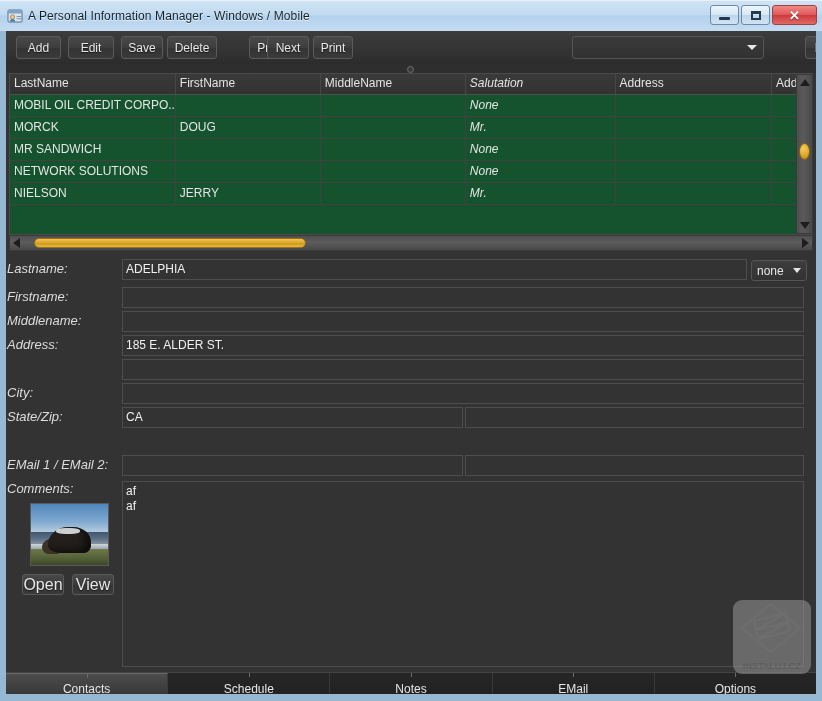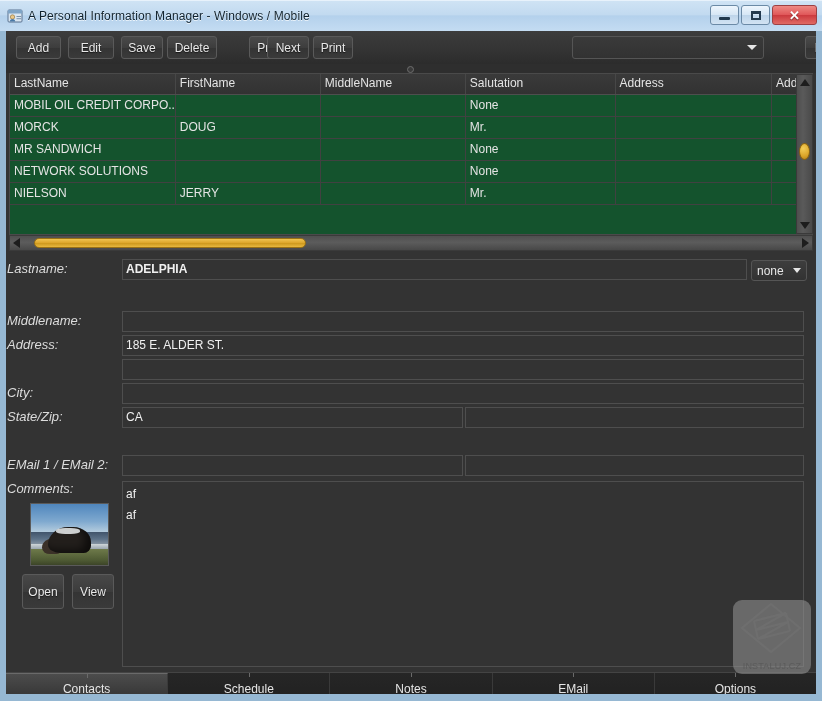--- a/index.html
+++ b/index.html
@@ -230,21 +230,21 @@
     font-size: 12px;
     padding: 3px 0 0 4px;
     border-right: 1px solid #414141;
     box-sizing: border-box;
     white-space: nowrap;
     overflow: hidden;
   }
   .c0 { width: 175px; }
   .c1 { width: 153px; }
   .c2 { width: 153px; }
-  .c3 { width: 158px; }
+  .c3 { width: 158px; font-style: italic; }
   .c4 { width: 165px; }
   .c5 { width: 42px; }
 
   
   .vscroll {
     position: absolute;
     right: 3px;
     top: 43px;
     width: 17px;
     height: 160px;
@@ -347,21 +347,21 @@
     color: #f0f0f0;
     font-size: 12px;
     padding: 2px 0 0 3px;
     white-space: nowrap;
     overflow: hidden;
     cursor: text;
   }
   .finput.full  { left: 116px; width: 682px; }
   .finput.halfL { left: 116px; width: 341px; }
   .finput.halfR { left: 459px; width: 339px; }
-  .finput.lastname { left: 116px; width: 625px; font-weight: bold; }
+  .finput.lastname { left: 116px; width: 625px; }
 
   .none-combo {
     position: absolute;
     left: 745px;
     top: 229px;
     width: 56px;
     height: 21px;
     border: 1px solid #555555;
     border-radius: 3px;
     background: linear-gradient(to bottom, #3d3d3d 0%, #323232 100%);
@@ -389,21 +389,21 @@
     left: 116px;
     top: 450px;
     width: 682px;
     height: 186px;
     background: #333333;
     border: 1px solid #4e4e4e;
     box-sizing: border-box;
     color: #f0f0f0;
     font-size: 12px;
     padding: 2px 0 0 3px;
-    line-height: 21px;
+    line-height: 15px;
     overflow: hidden;
     cursor: text;
   }
 
   
   .photo-frame {
     position: absolute;
     left: 24px;
     top: 472px;
     width: 79px;
@@ -447,26 +447,26 @@
   .photo-birds {
     position: absolute;
     left: 33%; top: 40%;
     width: 30%; height: 9%;
     background: rgba(235,238,240,0.85);
     border-radius: 40%;
   }
 
   .smallbtn {
     position: absolute;
-    height: 35px;
+    height: 21px;
     border: 1px solid #5a5a5a;
     border-radius: 3px;
     background: linear-gradient(to bottom, #484848 0%, #3c3c3c 50%, #343434 51%, #3a3a3a 100%);
     color: #e8e8e8;
-    font-size: 12px;
+    font-size: 16px;
     display: flex;
     align-items: center;
     justify-content: center;
     box-sizing: border-box;
     cursor: default;
     text-shadow: 0 1px 1px rgba(0,0,0,0.6);
   }
 
   
   .tabbar {
@@ -673,20 +673,26 @@
 
     <div class="form">
 
       <div class="frow" style="top:6px;">
         <span class="lbl-holder">
             <span class="flabel">Lastname:</span>
           </span>
         <div class="finput lastname">ADELPHIA</div>
       </div>
 
+      <div class="frow" style="top:34px;">
+        <span class="lbl-holder">
+            <span class="flabel">Firstname:</span>
+          </span>
+        <div class="finput full"></div>
+      </div>
 
       <div class="frow" style="top:58px;">
         <span class="lbl-holder">
             <span class="flabel">Middlename:</span>
           </span>
         <div class="finput full"></div>
       </div>
 
       <div class="frow" style="top:82px;">
         <span class="lbl-holder">

